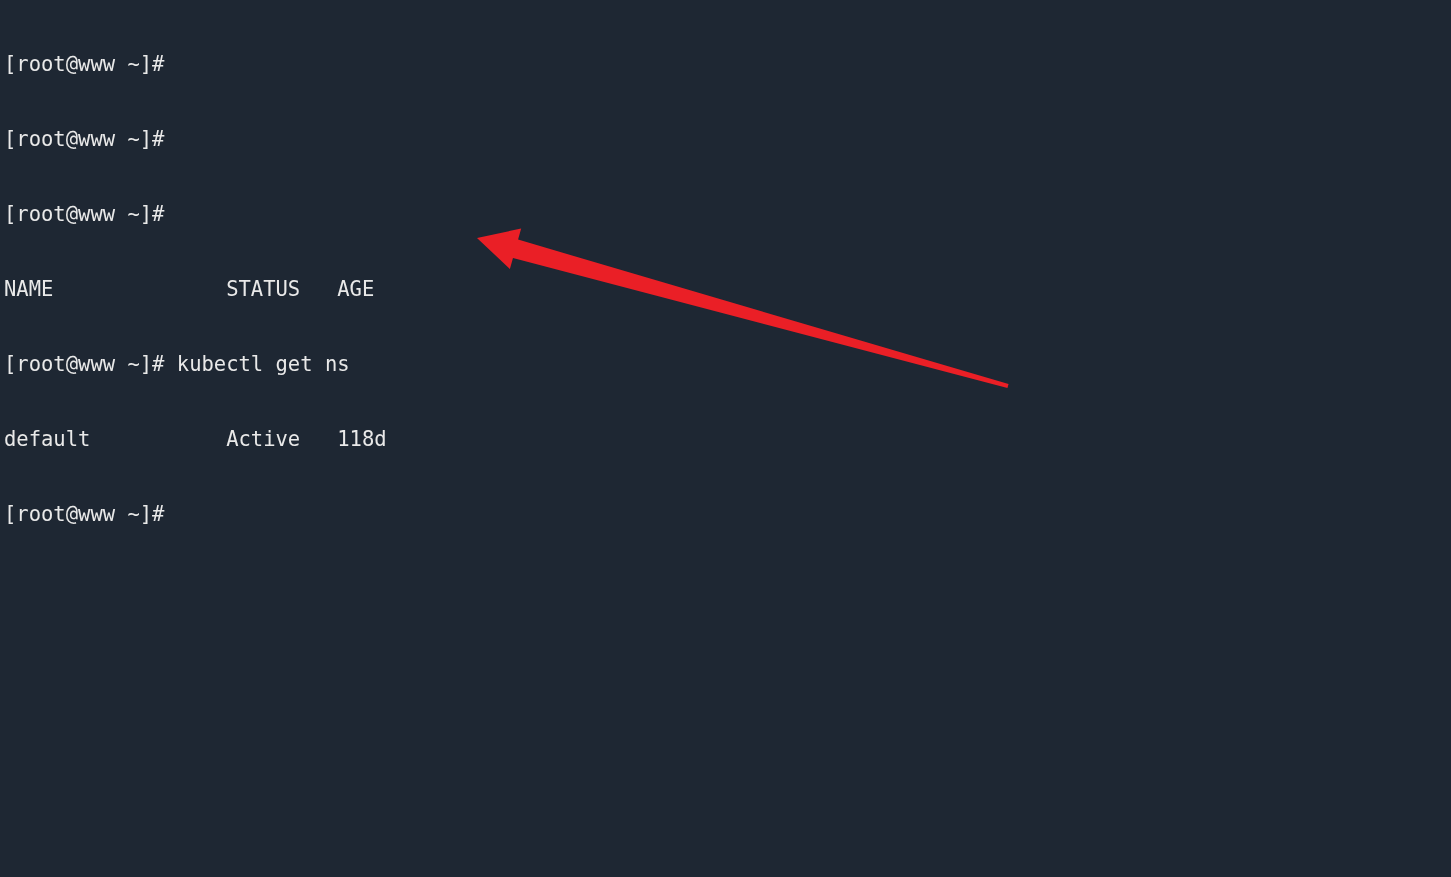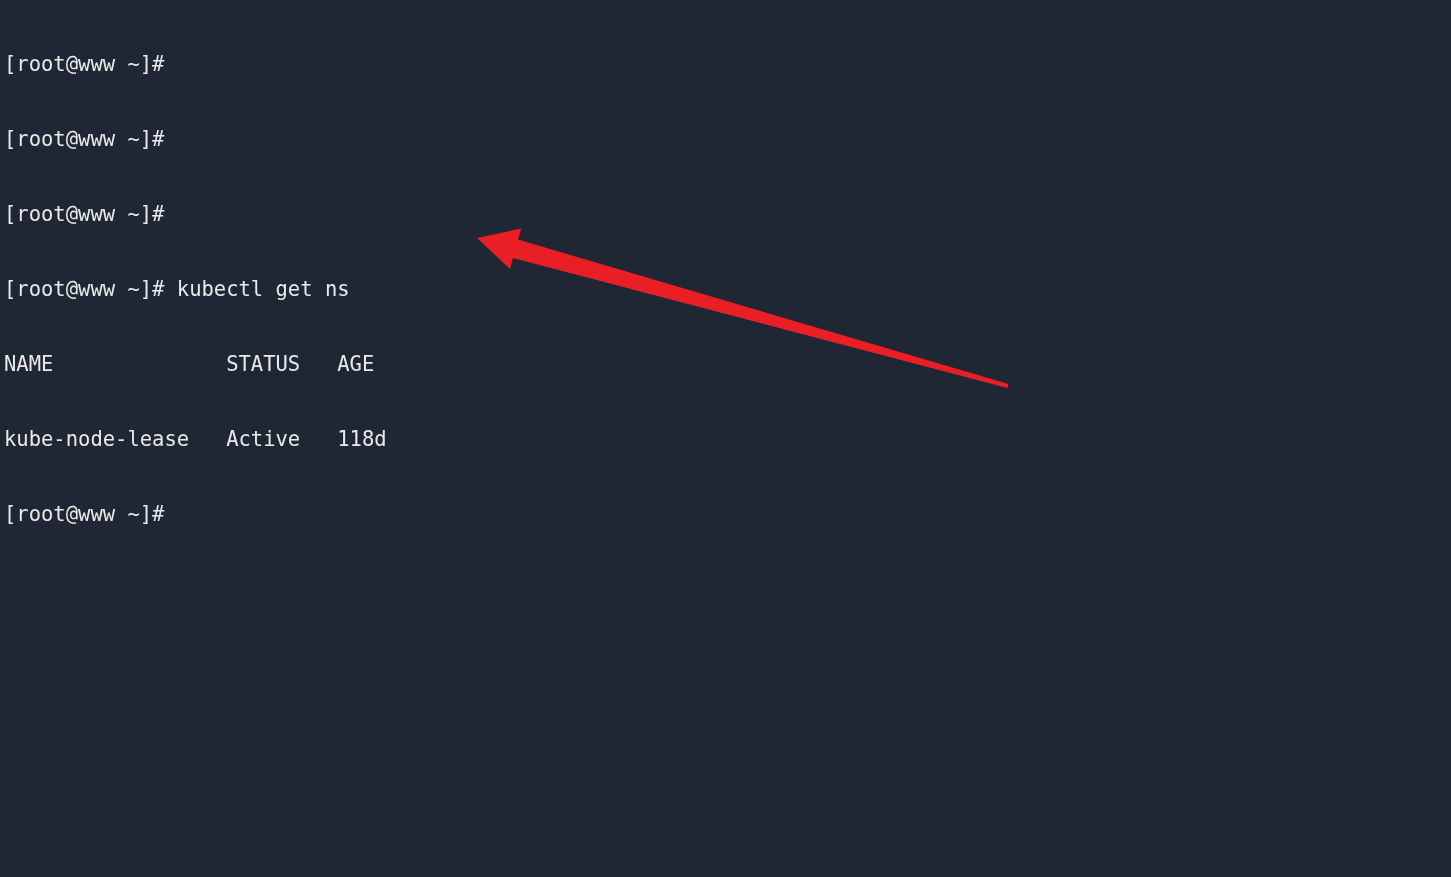--- a/index.html
+++ b/index.html
@@ -47,23 +47,23 @@
 </style>
 </head>
 <body style="background: rgb(30, 39, 51);">
 
 <div id="screen" style="background: rgb(30, 39, 51);">
 
   <div id="terminal" style="color: rgb(233, 233, 233); line-height: 25px;">
     <div class="line">[root@www ~]#</div>
     <div class="line">[root@www ~]#</div>
     <div class="line">[root@www ~]#</div>
+    <div class="line">NAME              STATUS   AGE</div>
     <div class="line">[root@www ~]# kubectl get ns</div>
-    <div class="line">NAME              STATUS   AGE</div>
-    <div class="line">kube-node-lease   Active   118d</div>
+    <div class="line">default           Active   118d</div>
     <div class="line">[root@www ~]#</div>
     
     
     
     
     
     
     
     
     

